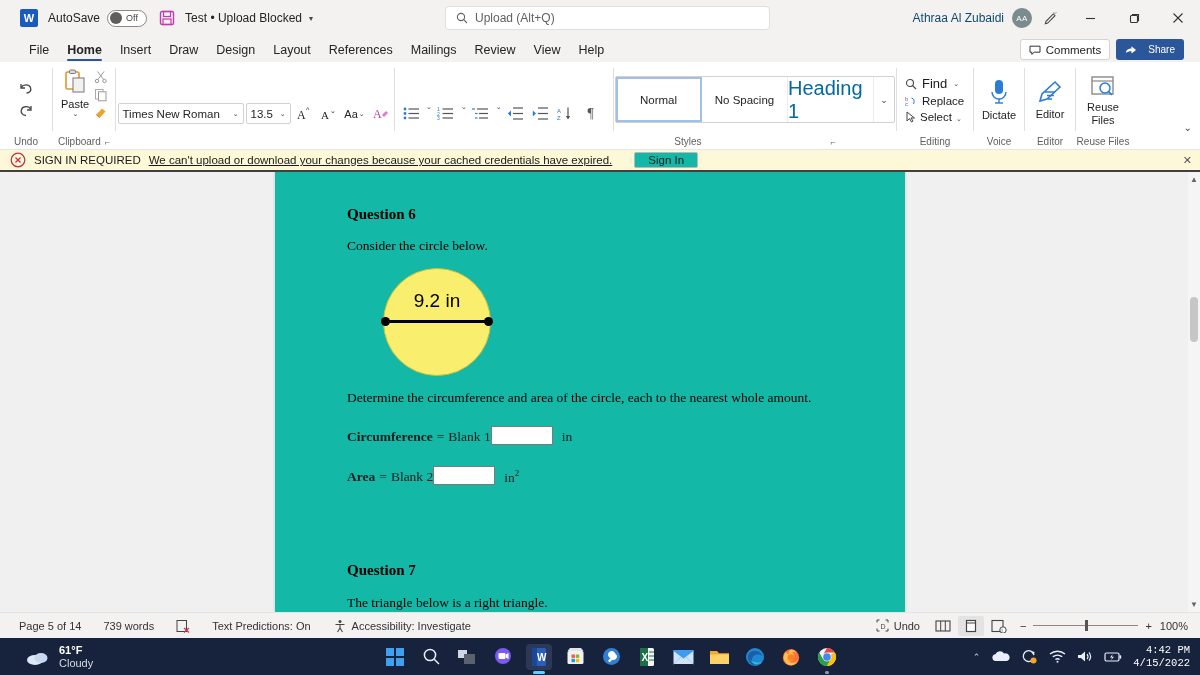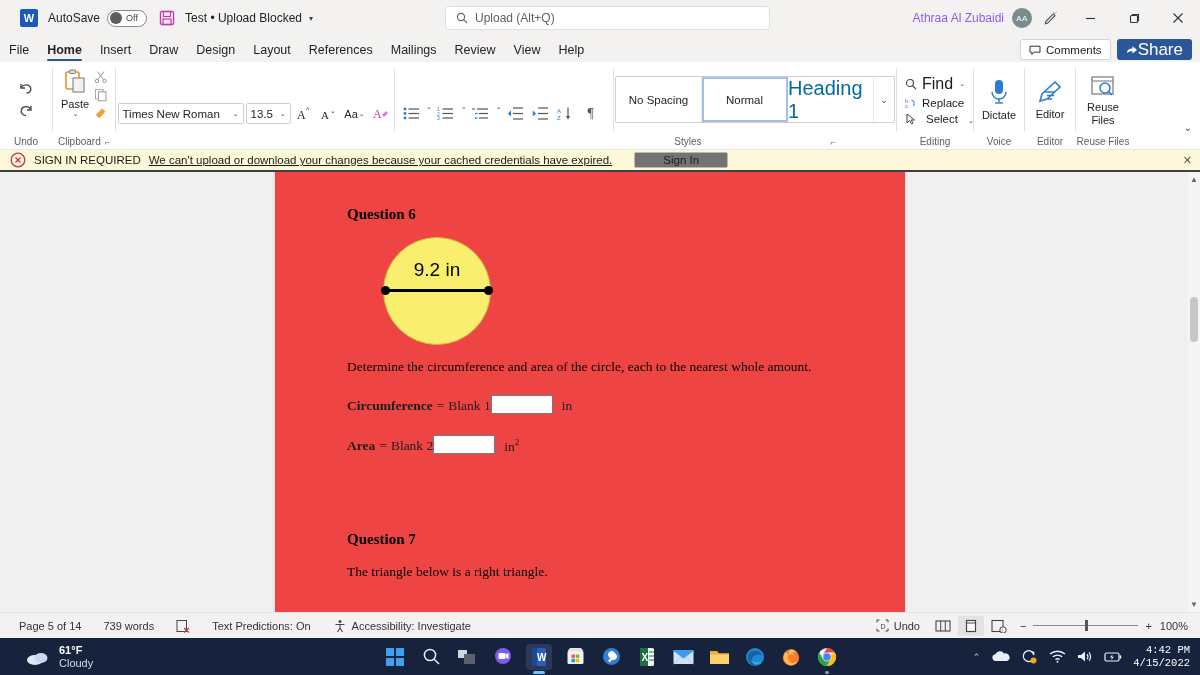--- a/index.html
+++ b/index.html
@@ -33,53 +33,53 @@
   .save-icon { margin: 0 10px 0 12px; display: flex; align-items: center; }
   .doc-title { font-size: 12px; color: #242424; }
   .title-caret { font-size: 8px; color: #444; margin-left: 7px; }
   .searchbox {
     position: absolute; left: 445px; top: 6px; width: 325px; height: 24px;
     background: #fff; border: 1px solid #e1dfdd; border-radius: 4px;
     display: flex; align-items: center; padding-left: 10px; gap: 7px;
   }
   .searchbox span { font-size: 12px; color: #616161; }
   .tb-right { position: absolute; right: 0; top: 0; height: 36px; display: flex; align-items: center; }
-  .user-name { font-size: 12px; color: #8b5cf6; margin-right: 8px; }
+  .user-name { font-size: 12px; color: #0c4a6e; margin-right: 8px; }
   .avatar {
     width: 20px; height: 20px; border-radius: 50%; background: #7a8c8d; color: #fff;
     font-size: 8px; display: flex; align-items: center; justify-content: center;
     letter-spacing: .3px;
   }
   .tb-btn {
     width: 44px; height: 36px; display: flex; align-items: center; justify-content: center;
   }
   .tb-btn.pen { width: 36px; }
 
   
   .tabsrow {
     height: 26px; background: #f3f2f1; display: flex; align-items: flex-end;
-    padding-left: 0; flex: 0 0 26px; position: relative;
+    padding-left: 20px; flex: 0 0 26px; position: relative;
   }
   .tab {
     font-size: 12.5px; color: #242424; padding: 0 9px; height: 24px;
     display: flex; align-items: center; position: relative; white-space: nowrap;
   }
   .tab.active { font-weight: bold; }
   .tab.active::after {
     content: ""; position: absolute; left: 9px; right: 9px; bottom: 1px;
     height: 2px; background: #2b579a; border-radius: 1px;
   }
-  .tabs-right { position: absolute; right: 8px; bottom: 2px; display: flex; gap: 6px; align-items: center; }
+  .tabs-right { position: absolute; right: 16px; bottom: 2px; display: flex; gap: 6px; align-items: center; }
   .comments-btn {
     border: 1px solid #d6d4d2; background: #fff; border-radius: 3px; height: 21px;
     display: flex; align-items: center; gap: 5px; padding: 0 8px; font-size: 11.5px; color: #242424;
   }
   .share-btn {
     background: #2b579a; color: #fff; border-radius: 3px; height: 21px;
-    display: flex; align-items: center; gap: 0; padding: 0 9px; font-size: 17px;
+    display: flex; align-items: center; gap: 11px; padding: 0 9px; font-size: 10px;
   }
 
   
   .ribbon {
     flex: 0 0 87px; background: #fff; border-bottom: 1px solid #e6e6e6;
     display: flex; position: relative;
   }
   .grp { display: flex; flex-direction: column; position: relative; height: 87px; }
   .grp-body { flex: 1; display: flex; align-items: center; padding: 3px 5px 0; }
   .grp-label {
@@ -126,30 +126,30 @@
   .ribbon-collapse { position: absolute; right: 8px; bottom: 16px; font-size: 10px; color: #444; }
 
   
   .warnbar {
     flex: 0 0 22px; background: #fdf8d8; border-bottom: 2px solid #404040;
     display: flex; align-items: center; padding: 0 10px; gap: 8px; position: relative;
   }
   .warn-title { font-size: 11.5px; color: #1b1b1b; }
   .warn-link { font-size: 11.5px; color: #1b1b1b; text-decoration: underline; }
   .warn-signin {
-    border: 1px solid #b9b9b9; background: #737373; border-radius: 2px; font-size: 11.5px;
-    padding: 1px 28px; color: #1b1b1b; margin-left: 14px;
+    border: 1px solid #b9b9b9; background: #14b8a6; border-radius: 2px; font-size: 11.5px;
+    padding: 1px 13px; color: #1b1b1b; margin-left: 14px;
   }
   .warn-close { position: absolute; right: 8px; font-size: 11px; color: #555; }
 
   
   .docarea { flex: 1; background: #f0f0f0; position: relative; overflow: hidden; }
   .page {
     position: absolute; left: 275px; top: 0; width: 630px; bottom: 0;
-    background: #ef4444; box-shadow: 0 0 3px rgba(0,0,0,.17);
+    background: #14b8a6; box-shadow: 0 0 3px rgba(0,0,0,.17);
   }
   .pgcontent { padding: 34px 60px 0 72px; }
   .q-head { font-family: "Liberation Serif", serif; font-size: 15px; font-weight: bold; color: #000; }
   .q-text { font-family: "Liberation Serif", serif; font-size: 13.5px; color: #000; }
   .figure { margin: 14px 0 0 36px; position: relative; width: 120px; height: 100px; }
   .circle {
     width: 108px; height: 108px; border-radius: 50%; background: #faee6e;
     border: 1px solid #c9bd3b; position: absolute; left: 0; top: 0;
   }
   .diam-label {
@@ -550,52 +550,52 @@
       <div class="grp-label">
         <span>Paragraph</span>
         <span class="dialog-launch" style="margin-left:85px">⌐</span>
       </div>
     </div>
     <div class="grp-sep"></div>
 
     <div class="grp" style="width:282px">
       <div class="grp-body" style="justify-content:center;align-items:center">
         <div class="gallery">
+          <div class="gal-item sel">Normal</div>
           <div class="gal-item">No Spacing</div>
-          <div class="gal-item sel">Normal</div>
           <div class="gal-item h1">Heading 1</div>
           <div class="gal-more">⌄</div>
         </div>
       </div>
       <div class="grp-label">
         <span>Styles</span>
         <span class="dialog-launch" style="margin-left:125px">⌐</span>
       </div>
     </div>
     <div class="grp-sep"></div>
 
     <div class="grp" style="width:76px">
       <div class="grp-body" style="flex-direction:column;justify-content:center;align-items:flex-start;gap:4px;padding-left:8px">
         <div style="display:flex;align-items:center;gap:5px">
           <svg width="12" height="12" viewBox="0 0 12 12">
               <circle cx="5" cy="5" r="3.5" fill="none" stroke="#444" stroke-width="1.1"></circle>
               <line x1="7.6" y1="7.6" x2="11" y2="11" stroke="#444" stroke-width="1.1"></line>
             </svg>
-          <span style="font-size:16px">Find</span>
+          <span style="font-size:13px">Find</span>
           <span class="cv">⌄</span>
         </div>
         <div style="display:flex;align-items:center;gap:5px">
           <svg width="12" height="12" viewBox="0 0 12 12">
               <text x="0" y="6" font-size="6" fill="#c239b3">b</text>
               <text x="0" y="11" font-size="6" fill="#2b7cd3">c</text>
               <path d="M6.5 3 q4 1 2 6" fill="none" stroke="#2b7cd3" stroke-width="1"></path>
             </svg>
           <span style="font-size:11.5px">Replace</span>
         </div>
-        <div style="display:flex;align-items:flex-end;gap:9px">
+        <div style="display:flex;align-items:flex-end;gap:3px">
           <svg width="12" height="12" viewBox="0 0 12 12">
               <path d="M2 1 L2 10 L4.5 7.5 L6.5 11 L8 10 L6 7 L9.5 7 Z" fill="none" stroke="#444" stroke-width="1"></path>
             </svg>
           <span style="font-size:11.5px">Select</span>
           <span class="cv">⌄</span>
         </div>
       </div>
       <div class="grp-label">Editing</div>
     </div>
     <div class="grp-sep"></div>
@@ -661,20 +661,21 @@
     <span class="warn-link">We can't upload or download your changes because your cached credentials have expired.</span>
     <button class="warn-signin">Sign In</button>
     <span class="warn-close">✕</span>
   </div>
 
   <div class="docarea">
     <div class="page">
       <div class="pgcontent">
 
         <div class="q-head">Question 6</div>
+        <div class="q-text" style="margin-top:15px">Consider the circle below.</div>
 
         <div class="figure">
           <div class="circle"></div>
           <div class="diam-label">9.2 in</div>
           <div class="diam-line"></div>
           <div class="diam-dot" style="left:-2px"></div>
           <div class="diam-dot" style="left:101px"></div>
         </div>
 
         <div class="q-text" style="margin-top:22px">Determine the circumference and area of the circle, each to the nearest whole amount.</div>

